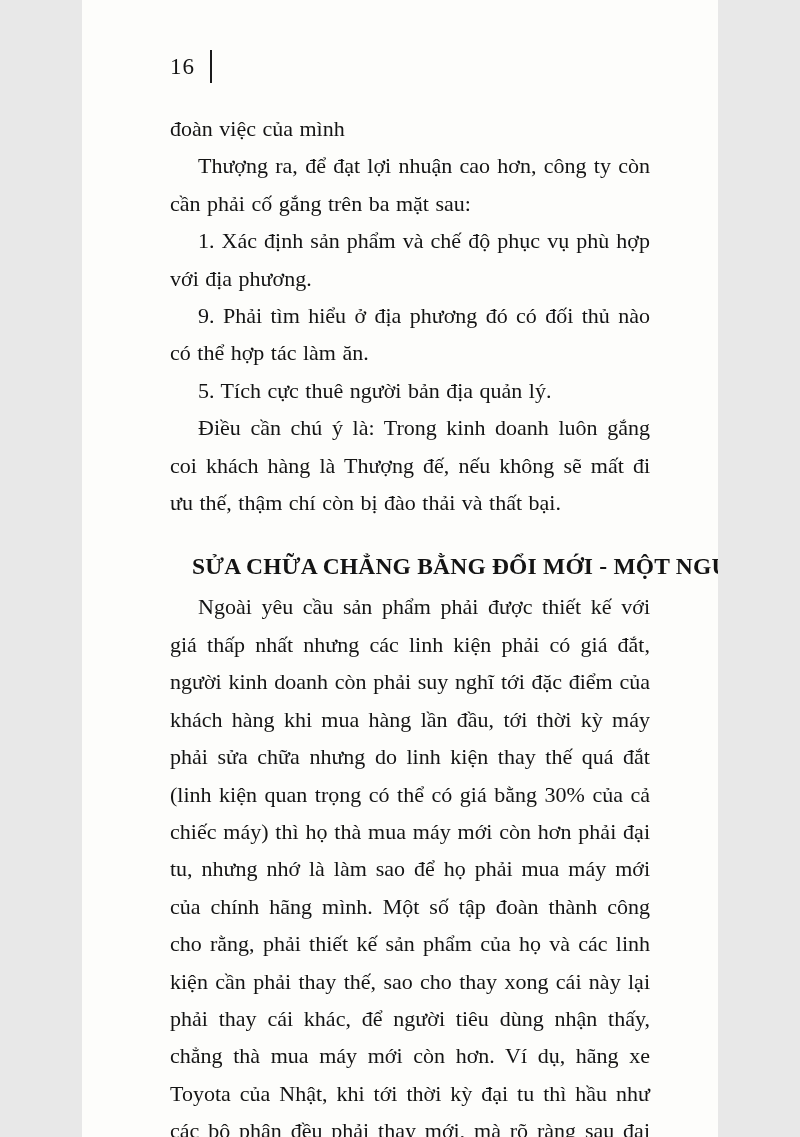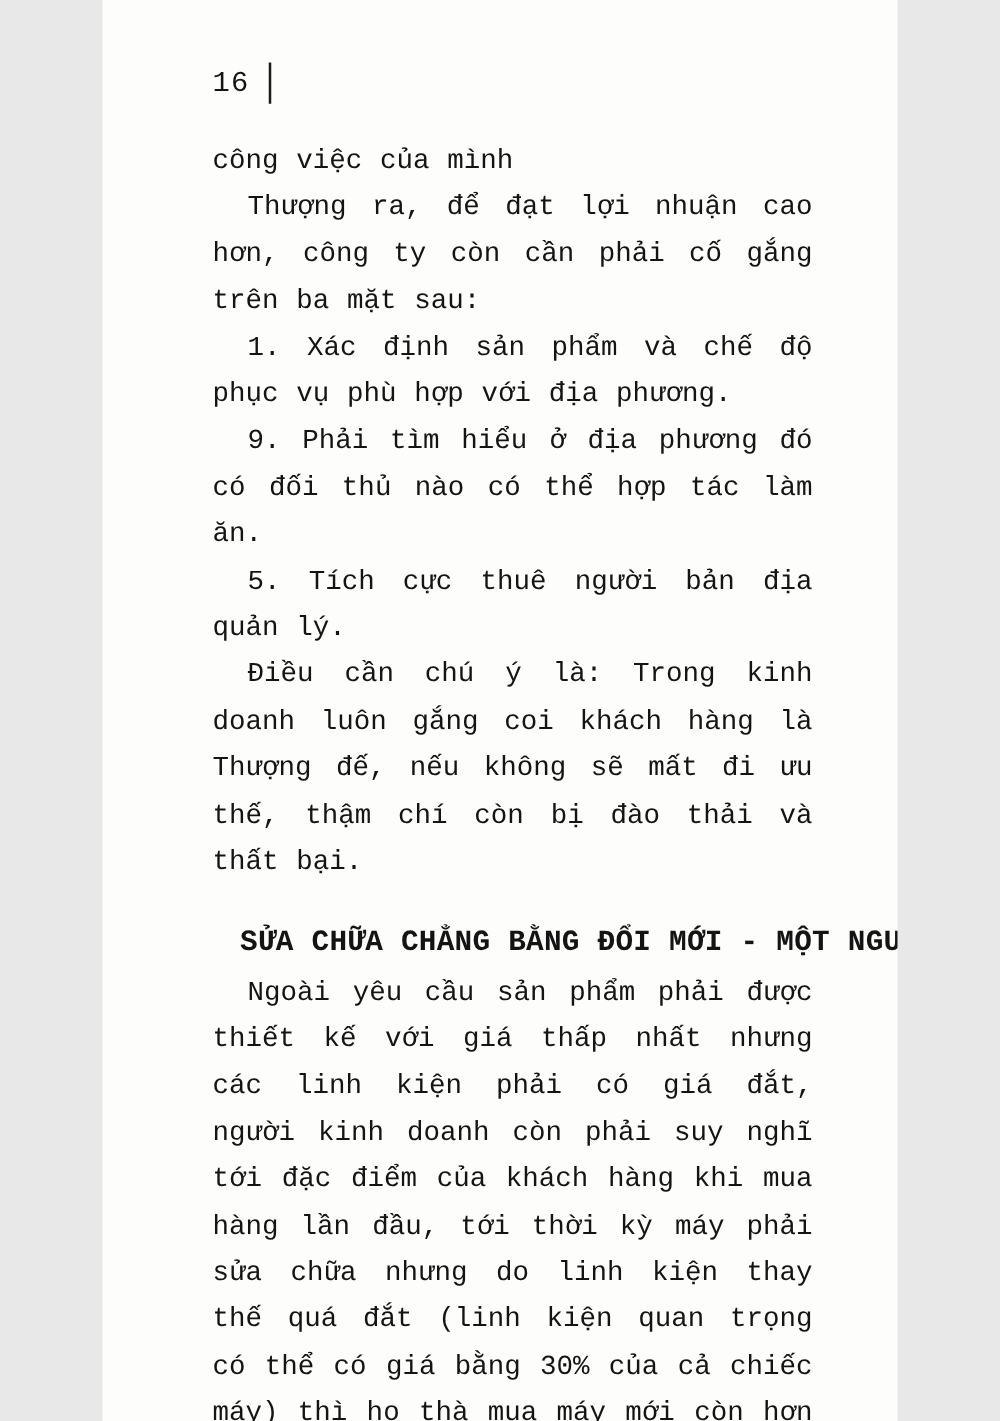--- a/index.html
+++ b/index.html
@@ -4,21 +4,21 @@
 <style>
   * { margin: 0; padding: 0; box-sizing: border-box; }
   html, body { background: #e8e8e8; }
   .page {
     position: relative;
     width: 636px;
     height: 1137px;
     margin: 0 auto;
     background: #fdfdfb;
     color: #141414;
-    font-family: Liberation Mono, monospace;
+    font-family: Liberation Serif, serif;
     overflow: hidden;
   }
   .page-header {
     display: flex;
     align-items: center;
     padding: 50px 68px 0 88px;
   }
   .page-number {
     font-size: 23px;
     line-height: 32px;
@@ -67,21 +67,21 @@
 
 <div class="page">
 
   <header class="page-header">
     <span class="page-number">16</span>
     <span class="header-divider"></span>
   </header>
 
   <main class="page-body">
 
-    <p class="no-indent">công việc của mình</p>
+    <p class="no-indent">đoàn việc của mình</p>
 
     <p>Thượng ra, để đạt lợi nhuận cao hơn, công ty còn cần phải cố gắng trên ba mặt sau:</p>
 
     <p>1. Xác định sản phẩm và chế độ phục vụ phù hợp với địa phương.</p>
 
     <p>9. Phải tìm hiểu ở địa phương đó có đối thủ nào có thể hợp tác làm ăn.</p>
 
     <p>5. Tích cực thuê người bản địa quản lý.</p>
 
     <p>Điều cần chú ý là: Trong kinh doanh luôn gắng coi khách hàng là Thượng đế, nếu không sẽ mất đi ưu thế, thậm chí còn bị đào thải và thất bại.</p>

